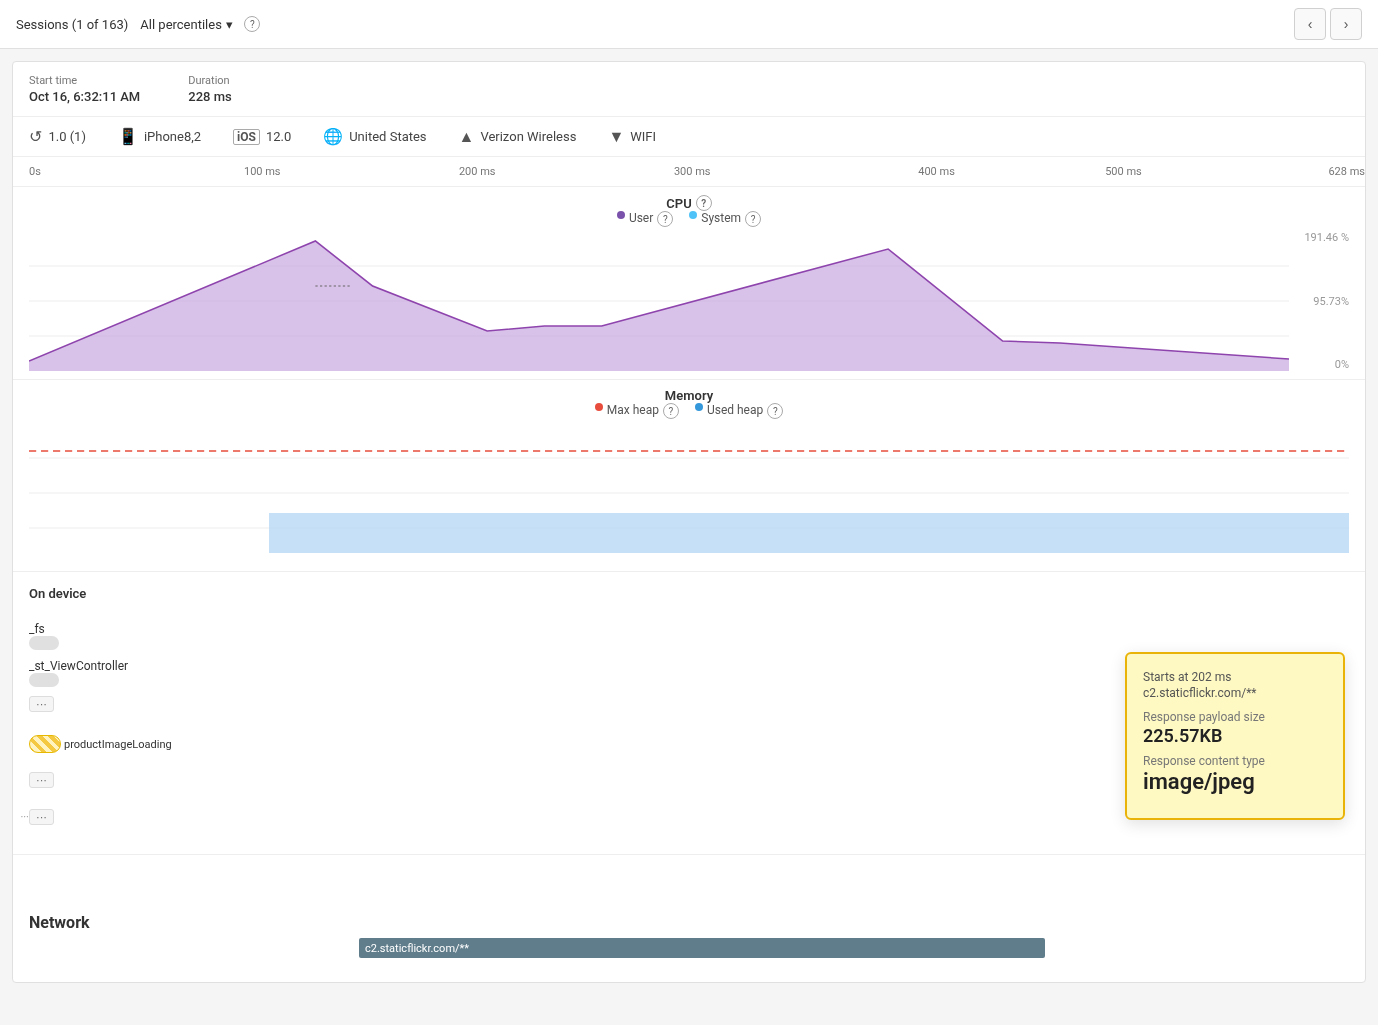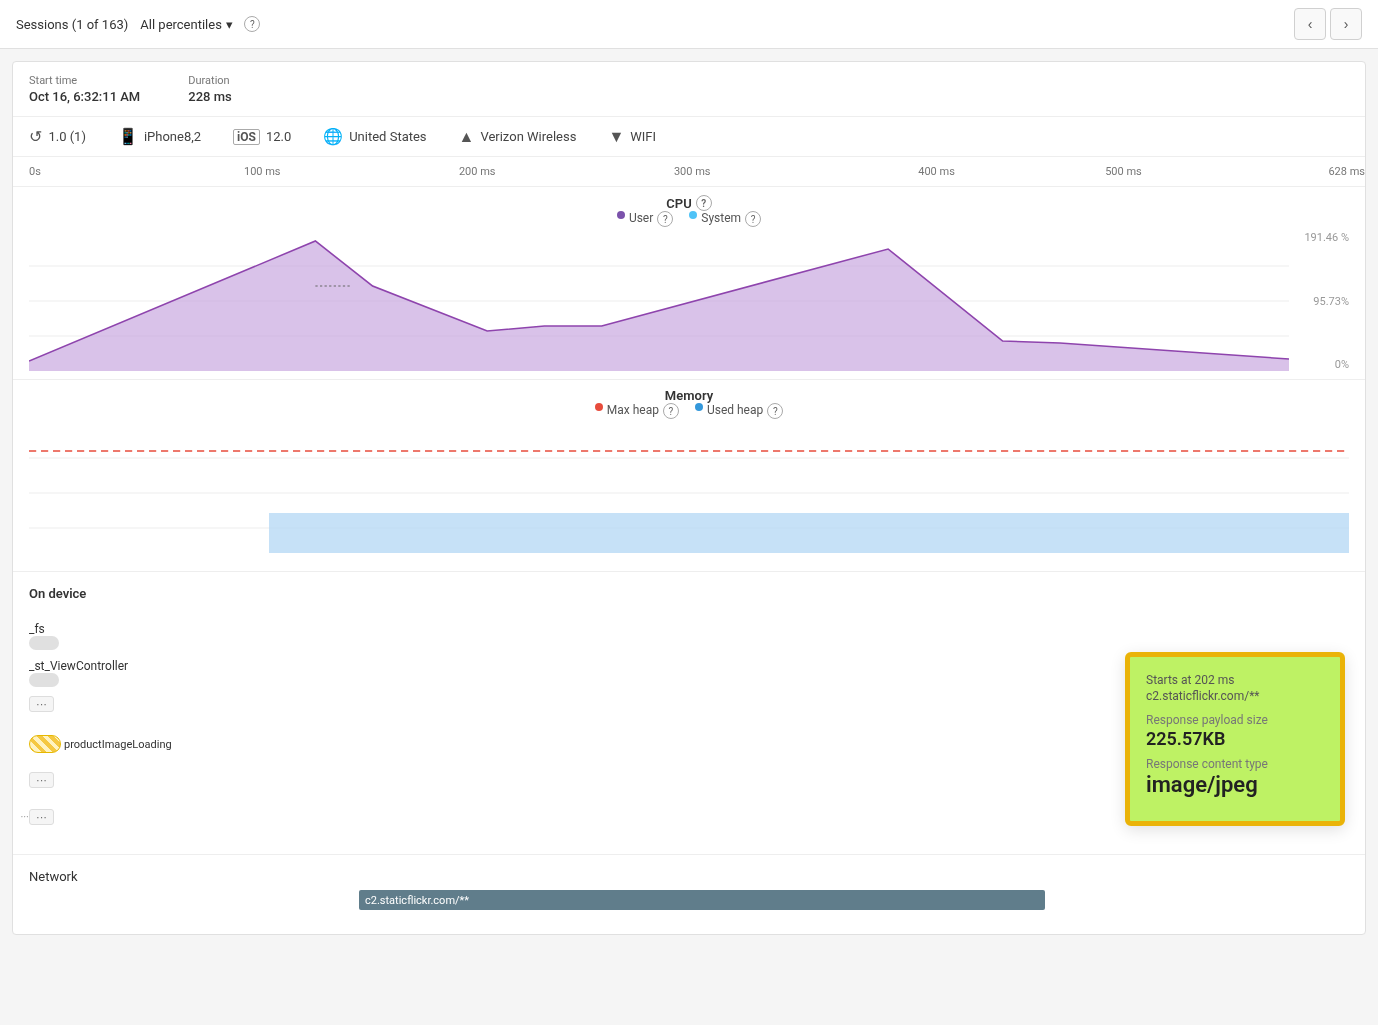--- a/index.html
+++ b/index.html
@@ -220,30 +220,31 @@
       background: #f5f5f5;
       border: 1px solid #ddd;
       border-radius: 3px;
       padding: 1px 6px;
       cursor: pointer;
     }
     .network-section {
       padding: 8px 16px 16px;
     }
     .network-title {
-      font-size: 13px;
-      font-weight: 400;
+      font-size: 16px;
+      font-weight: 700;
       padding: 6px 0;
+      margin-top: 44px;
     }
     .tooltip-card {
       position: absolute;
       right: 20px;
       top: 80px;
-      background: #bef264;
-      border: 5px solid #eab308;
+      background: #fef9c3;
+      border: 2px solid #eab308;
       border-radius: 6px;
       padding: 16px;
       width: 220px;
       box-shadow: 0 4px 16px rgba(0,0,0,0.12);
       z-index: 100;
     }
     .tooltip-starts {
       font-size: 12px;
       color: #555;
       margin-bottom: 2px;

